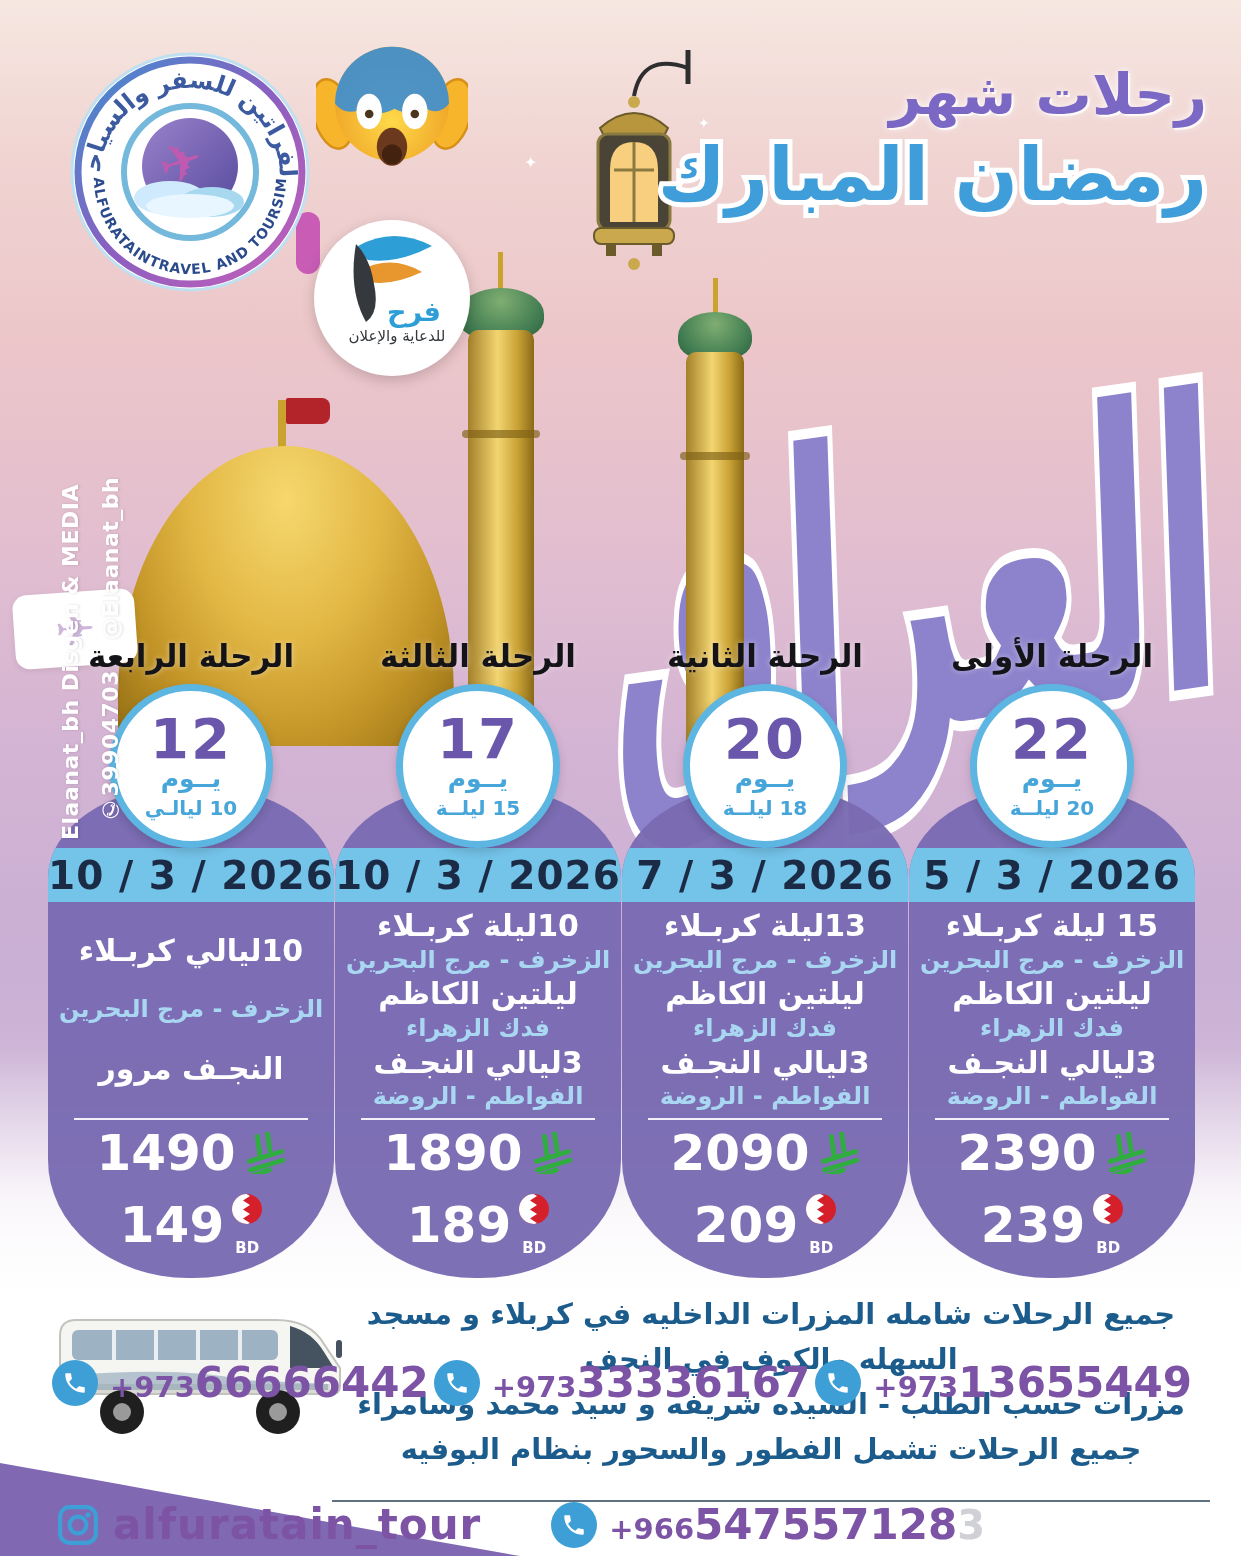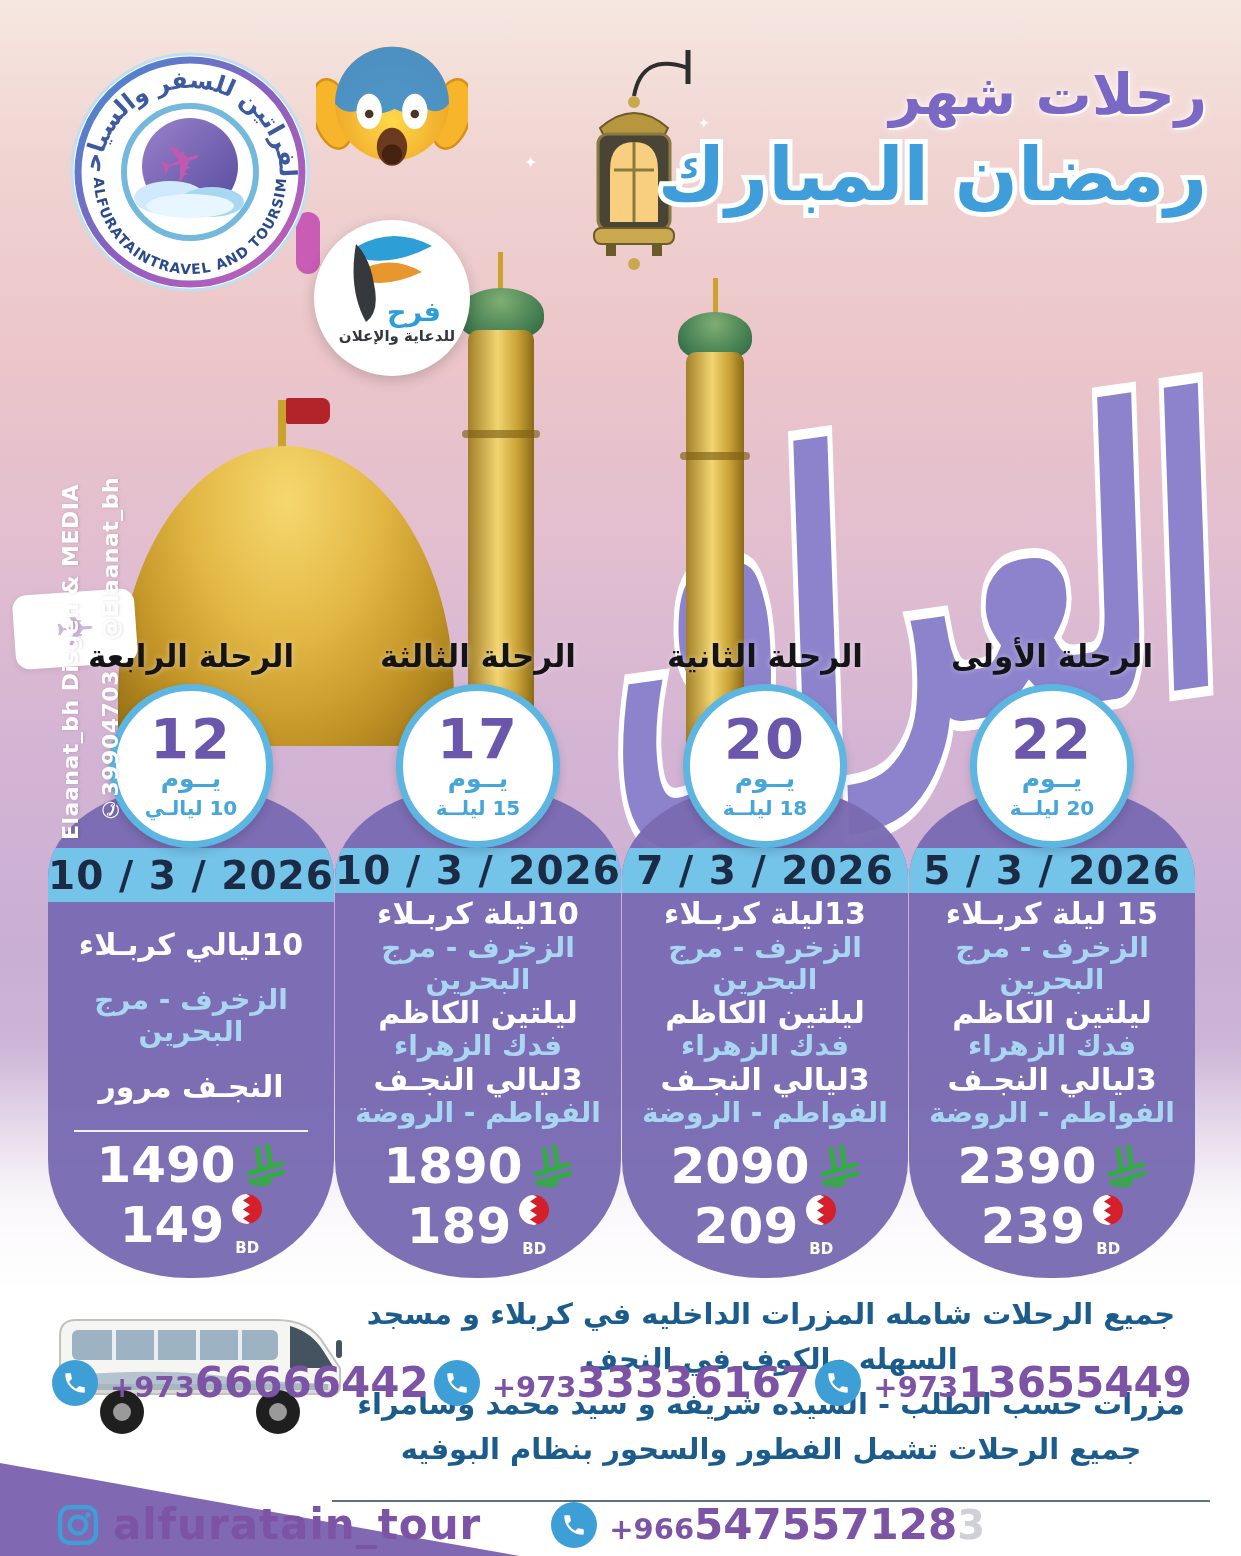--- a/index.html
+++ b/index.html
@@ -33,21 +33,21 @@
     -webkit-text-stroke:10px #ffffff;z-index:-1;}
   
   .title-block{right:34px;top:62px;z-index:6;text-align:right;direction:rtl;}
   .title-line1{font-size:56px;font-weight:800;color:#7a68c4;
     text-shadow:0 0 8px rgba(255,255,255,.9),2px 2px 0 rgba(255,255,255,.8);}
   .title-line2{font-size:74px;font-weight:800;color:#3f9ed9;margin-top:4px;}
   .agency-logo{left:68px;top:46px;z-index:6;}
   .farah{left:314px;top:220px;width:156px;height:156px;z-index:6;background:#fff;border-radius:50%;
     box-shadow:0 4px 14px rgba(0,0,0,.18);display:flex;flex-direction:column;align-items:center;justify-content:flex-start;}
   .farah-name{font-size:27px;font-weight:800;color:#2e9fd6;margin-top:-34px;margin-left:44px;}
-  .farah-sub{font-size:15px;font-weight:700;color:#34383c;margin-left:10px;text-align:center;}
+  .farah-sub{font-size:15px;font-weight:400;color:#34383c;margin-left:10px;text-align:center;}
   .magenta-blob{left:296px;top:212px;width:24px;height:62px;background:#c95cb5;border-radius:12px;z-index:5;}
   .emoji{left:316px;top:20px;z-index:6;}
   .lantern{left:502px;top:48px;z-index:5;}
   .credit{z-index:6;color:#ffffff;font-weight:700;font-size:22px;letter-spacing:.5px;
     writing-mode:vertical-rl;transform:rotate(180deg);text-shadow:0 1px 3px rgba(0,0,0,.15);}
   .credit-main{left:58px;top:300px;height:540px;}
   .credit-sub{left:98px;top:322px;height:500px;display:flex;gap:30px;}
   .stamp{left:14px;top:592px;width:122px;height:74px;background:#ffffff;border-radius:14px;z-index:4;
     transform:rotate(-4deg);display:flex;align-items:center;justify-content:center;
     font-size:48px;color:#cdb6da;box-shadow:0 2px 6px rgba(0,0,0,.08);}
@@ -64,25 +64,25 @@
   .nights{font-size:20px;font-weight:800;color:#46a5d9;direction:rtl;margin-top:3px;}
   .capsule{width:286px;height:492px;background:rgba(121,106,178,.96);box-sizing:border-box;
     border-radius:136px 136px 140px 140px / 92px 92px 118px 118px;
     display:flex;flex-direction:column;padding-top:62px;overflow:hidden;}
   .date-band{height:54px;background:#74c3e9;display:flex;align-items:center;justify-content:center;
     font-size:39px;font-weight:800;color:#1b2b45;letter-spacing:1px;}
   .details{flex:1;display:flex;flex-direction:column;justify-content:space-evenly;align-items:center;
     padding:4px 8px;direction:rtl;}
   .detail-line{text-align:center;line-height:1.15;}
   .detail-line.white{color:#ffffff;font-size:30px;font-weight:800;}
-  .detail-line.blue{color:#a9d7f2;font-size:28px;font-weight:800;}
+  .detail-line.blue{color:#a9d7f2;font-size:24px;font-weight:800;}
   .sep{width:82%;height:2px;background:rgba(255,255,255,.9);margin:0 auto 8px;}
   .price-row{display:flex;direction:ltr;align-items:center;justify-content:center;gap:8px;}
   .price-row .num{font-size:50px;font-weight:800;color:#ffffff;line-height:1;}
-  .price-sar{margin-bottom:4px;}
+  .price-sar{margin-bottom:16px;}
   .price-bd{margin-bottom:22px;}
   .bd-badge{display:flex;flex-direction:column;align-items:center;line-height:1;}
   .bd-label{font-size:15px;font-weight:700;color:#ffffff;margin-top:17px;}
   .bh-flag{width:30px;height:30px;border-radius:50%;background:#d5202c;position:relative;overflow:hidden;}
   .bh-flag svg{position:absolute;left:0;top:0;}
   
   .bus{left:52px;top:1284px;z-index:6;}
   .notes{left:332px;top:1292px;width:878px;z-index:6;text-align:center;direction:rtl;
     color:#1c5c8c;font-weight:800;font-size:29px;line-height:1.55;padding-bottom:28px;
     border-bottom:2px solid #5f7180;}

